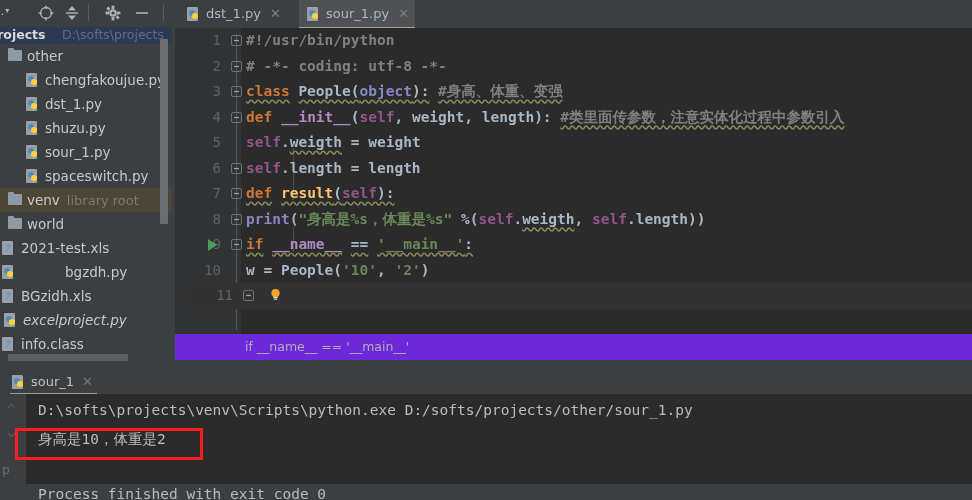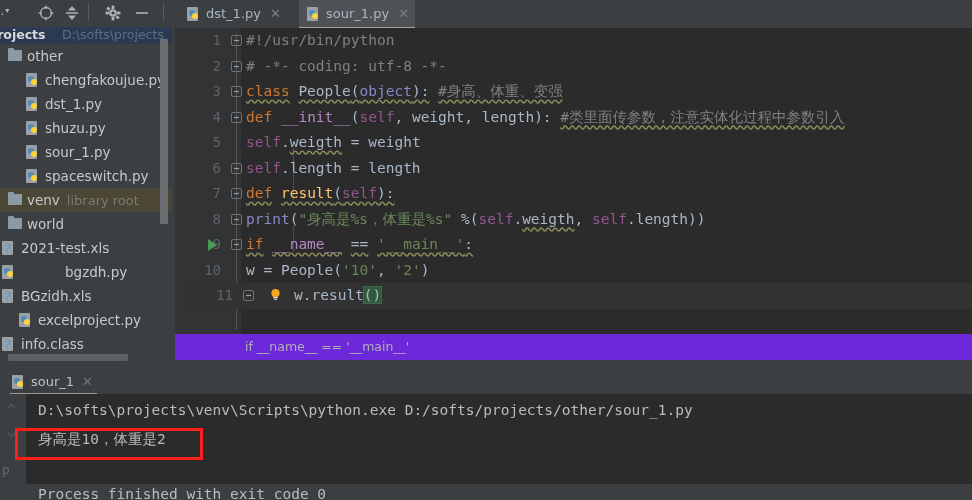--- a/index.html
+++ b/index.html
@@ -48,21 +48,21 @@
   .sb-vscroll{position:absolute;left:160px;top:12px;width:8px;height:185px;background:#6b6f71;border-radius:1px;}
   .sb-hscroll{position:absolute;left:8px;top:327px;width:120px;height:7px;background:#5c6063;border-radius:1px;}
 
   
   .editor{position:absolute;left:175px;top:28px;width:797px;height:306px;background:#2b2b2b;overflow:hidden;}
   .gutter{position:absolute;left:0;top:0;width:66px;height:306px;background:#313335;}
   .codewrap{position:absolute;left:0;top:0;width:797px;height:306px;font-family:"DejaVu Sans Mono","Liberation Mono",monospace;font-size:14.5px;}
   .ln{position:absolute;width:797px;height:25.5px;line-height:25.5px;white-space:nowrap;}
   .ln.hl{background:#323232;}
   .lnum{position:absolute;left:0;width:46px;text-align:right;color:#606366;font-size:14px;}
-  .ctext{position:absolute;left:71px;color:#a9b7c6;}
+  .ctext{position:absolute;left:71px;color:#a9b7c6;font-weight:bold;}
   .foldline{position:absolute;left:61px;top:0;width:1px;background:#555759;}
   .foldmark{position:absolute;left:56px;width:11px;height:11px;}
   .runarrow{position:absolute;left:33px;top:7px;width:0;height:0;border-left:9px solid #499c54;border-top:6px solid transparent;border-bottom:6px solid transparent;}
   .bulb{position:absolute;left:56px;top:4px;width:13px;height:13px;}
   .indentguide{position:absolute;width:1px;background:#4a4d4f;}
   .kw{color:#cc7832;}
   .fn{color:#ffc66d;}
   .cls{color:#a9b7c6;}
   .self{color:#94558d;}
   .str{color:#6a8759;}
@@ -251,21 +251,21 @@
       </div>
 
       <div class="node" style="padding-left:2px;">
         <span class="xlico">
             <b class="pgray"></b>
             <i class="q">?</i>
           </span>
         <span class="lbl">BGzidh.xls</span>
       </div>
 
-      <div class="node" style="padding-left:19px;">
+      <div class="node" style="padding-left:4px;font-style:italic;">
         <span class="pyico">
             <b class="pgray"></b>
             <i class="pblue"></i>
             <i class="pyel"></i>
           </span>
         <span class="lbl">excelproject.py</span>
       </div>
 
       <div class="node" style="padding-left:2px;">
         <span class="xlico">
@@ -375,21 +375,20 @@
         <span class="lnum">11</span>
         <svg class="foldmark" style="top:7px;left:56px;" viewBox="0 0 11 11">
             <rect x="0.5" y="0.5" width="10" height="10" rx="1.5" fill="none" stroke="#6e7173"></rect>
             <line x1="3" y1="5.5" x2="8" y2="5.5" stroke="#9aa0a6" stroke-width="1.2"></line>
           </svg>
         <svg class="bulb" style="left:82px;top:5px;" viewBox="0 0 14 14">
             <circle cx="7" cy="5.6" r="4.4" fill="#f5a623"></circle>
             <rect x="4.6" y="9.6" width="4.8" height="1.3" fill="#d9d9d9"></rect>
             <rect x="5.2" y="11.4" width="3.6" height="1.3" fill="#d9d9d9"></rect>
           </svg>
-        <span class="ctext" style="left:107px;">w.result<span class="caretsel">()</span></span>
       </div>
 
     </div>
   </div>
 
   <div class="breadcrumb">
     <span class="bc">if __name__ == '__main__'</span>
   </div>
   <div class="editor-bottom"></div>
 

